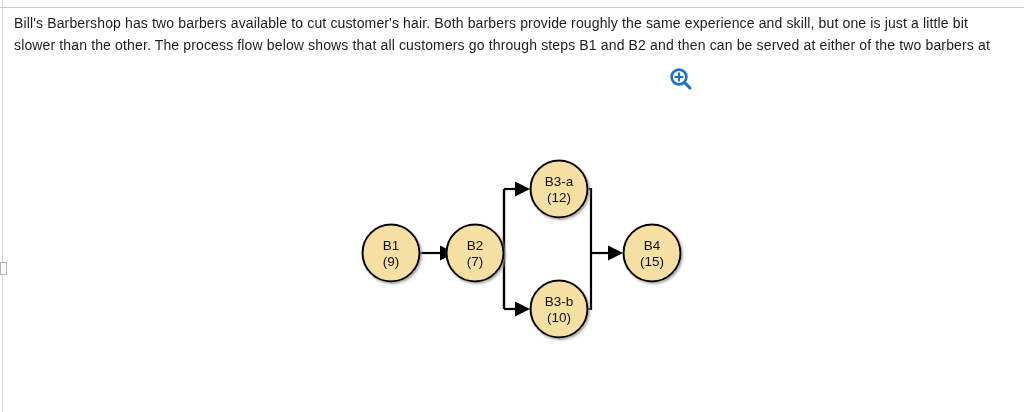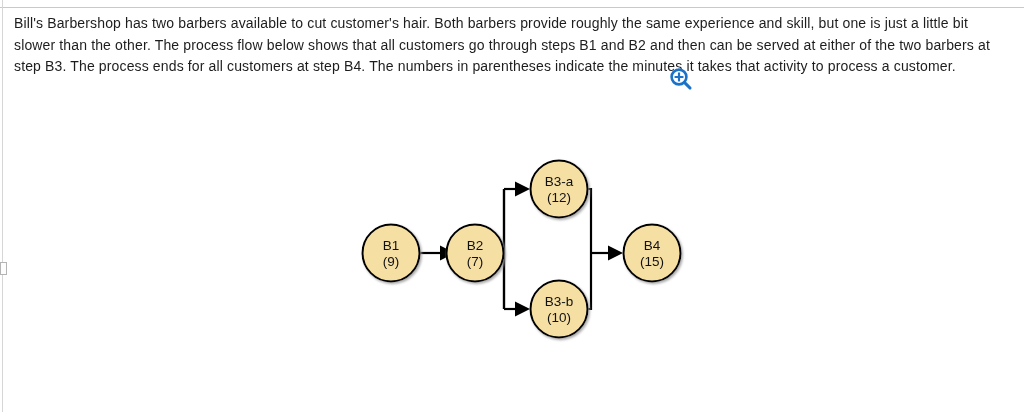--- a/index.html
+++ b/index.html
@@ -100,21 +100,20 @@
 </head>
 <body>
 
 <div id="top-rule"></div>
 <div id="left-edge-rule"></div>
 <div id="left-edge-mark"></div>
 
 <div id="problem-statement">
   <span class="line">Bill's Barbershop has two barbers available to cut customer's hair. Both barbers provide roughly the same experience and skill, but one is just a little bit</span>
   <span class="line">slower than the other. The process flow below shows that all customers go through steps B1 and B2 and then can be served at either of the two barbers at</span>
-  <span class="line">step B3. The process ends for all customers at step B4. The numbers in parentheses indicate the minutes it takes that activity to process a customer.</span>
 </div>
 
 <div id="zoom-icon">
   <svg width="26" height="26" viewBox="0 0 26 26" aria-hidden="true">
     <circle cx="11" cy="11" r="7.4" fill="none" stroke="#1a73c8" stroke-width="2.6"></circle>
     <line x1="11" y1="7.4" x2="11" y2="14.6" stroke="#1a73c8" stroke-width="2.2" stroke-linecap="round"></line>
     <line x1="7.4" y1="11" x2="14.6" y2="11" stroke="#1a73c8" stroke-width="2.2" stroke-linecap="round"></line>
     <line x1="16.4" y1="16.4" x2="22" y2="22" stroke="#1a73c8" stroke-width="3.1" stroke-linecap="round"></line>
   </svg>
 </div>

